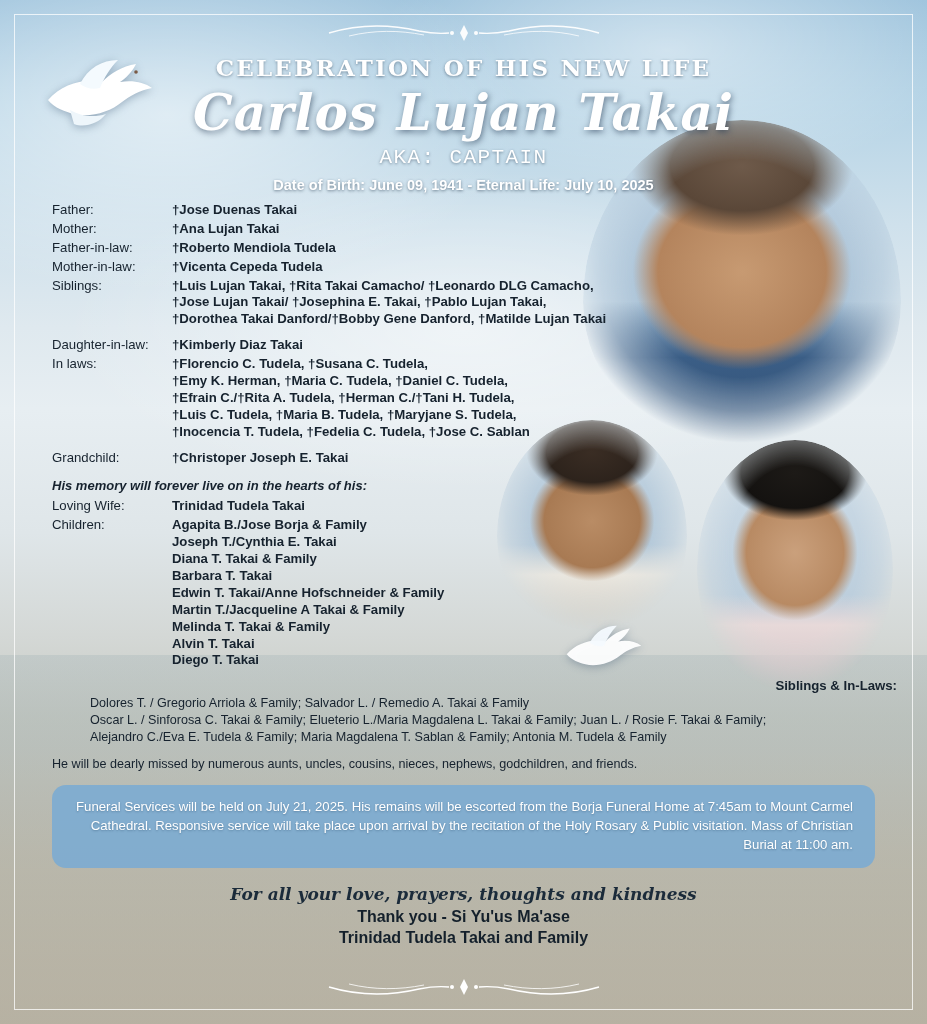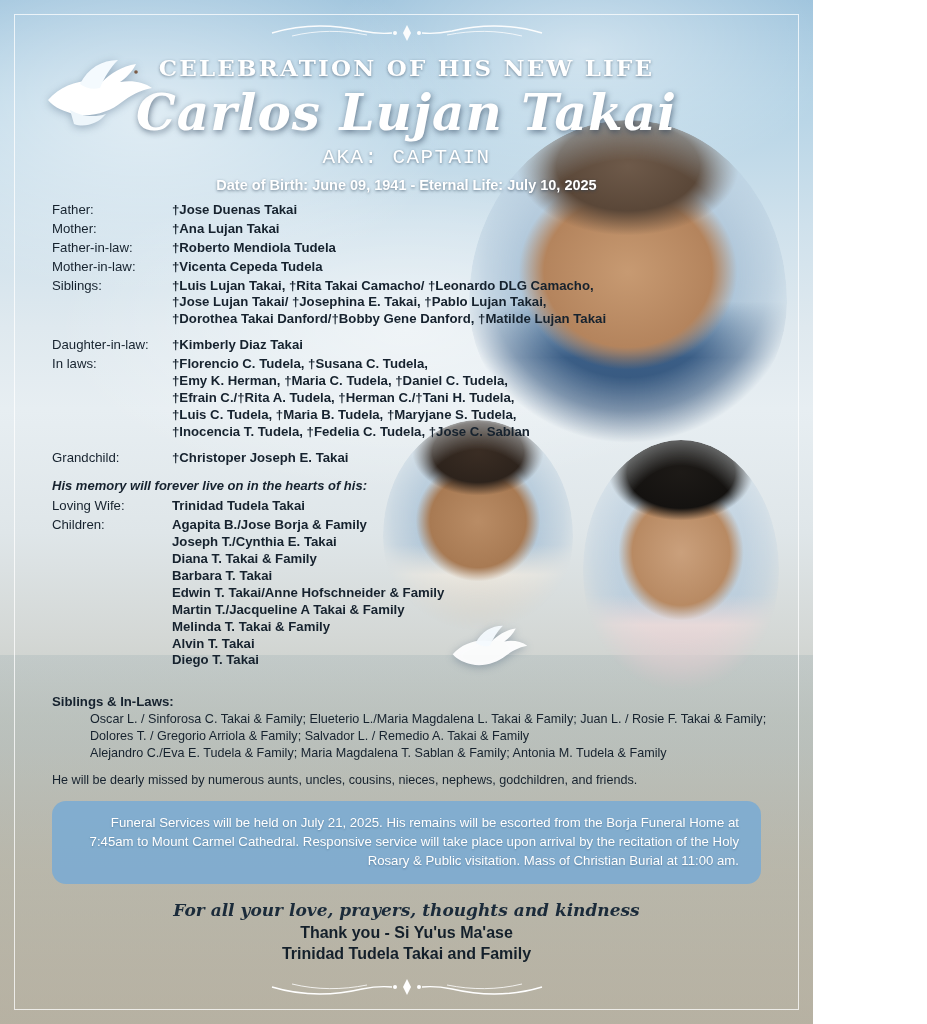--- a/index.html
+++ b/index.html
@@ -5,21 +5,21 @@
   html, body {
     margin: 0;
     padding: 0;
     background: #ffffff;
   }
   body {
     font-family: "Liberation Sans", sans-serif;
   }
   .page {
     position: relative;
-    width: 813px;
+    width: 927px;
     height: 1024px;
     overflow: hidden;
     background:
       linear-gradient(to bottom,
         #9fc4dd 0%,
         #b6d4e6 10%,
         #cfe1ec 22%,
         #dfe9ef 32%,
         #e7eef2 40%,
         #dfe6e9 52%,
@@ -162,22 +162,23 @@
     white-space: nowrap;
   }
   td.v { width: 470px; }
   td.v .line { display: block; font-weight: bold; }
 
   .spacer-sm { height: 7px; }
 
   .sib-head {
     font-weight: bold;
     font-size: 13.2px;
-    margin: 24px 0 2px 22px;
+    margin: 8px 0 2px 22px;
     color: #16222e;
+    text-align: right;
   }
   .sib-list {
     margin-left: 60px;
     font-size: 12.6px;
     line-height: 1.32;
     color: #16222e;
   }
   .sib-list .line { display: block; }
 
   .missed {
@@ -413,22 +414,22 @@
               <span class="line">Melinda T. Takai &amp; Family</span>
               <span class="line">Alvin T. Takai</span>
               <span class="line">Diego T. Takai</span>
             </td>
           </tr>
         </tbody>
       </table>
 
       <div class="sib-head">Siblings &amp; In-Laws:</div>
       <div class="sib-list">
+        <span class="line">Dolores T. /  Gregorio Arriola &amp; Family; Salvador L. / Remedio A. Takai &amp; Family</span>
         <span class="line">Oscar L. / Sinforosa C. Takai &amp; Family; Elueterio L./Maria Magdalena L. Takai &amp; Family; Juan L. / Rosie F. Takai &amp; Family;</span>
-        <span class="line">Dolores T. /  Gregorio Arriola &amp; Family; Salvador L. / Remedio A. Takai &amp; Family</span>
         <span class="line">Alejandro C./Eva E. Tudela &amp; Family; Maria Magdalena T. Sablan &amp; Family; Antonia M. Tudela &amp; Family</span>
       </div>
 
       <div class="missed">He will be dearly missed by numerous aunts, uncles, cousins, nieces, nephews, godchildren, and friends.</div>
 
       <div class="notice">Funeral Services will be held on July 21, 2025. His remains will be escorted from the Borja Funeral Home at 7:45am to Mount Carmel Cathedral. Responsive service will take place upon arrival by the recitation of the Holy Rosary &amp; Public visitation. Mass of Christian Burial at 11:00 am.</div>
 
       <div class="closing">
         <div class="script">For all your love, prayers, thoughts and kindness</div>
         <div class="thanks">Thank you - Si Yu'us Ma'ase</div>

